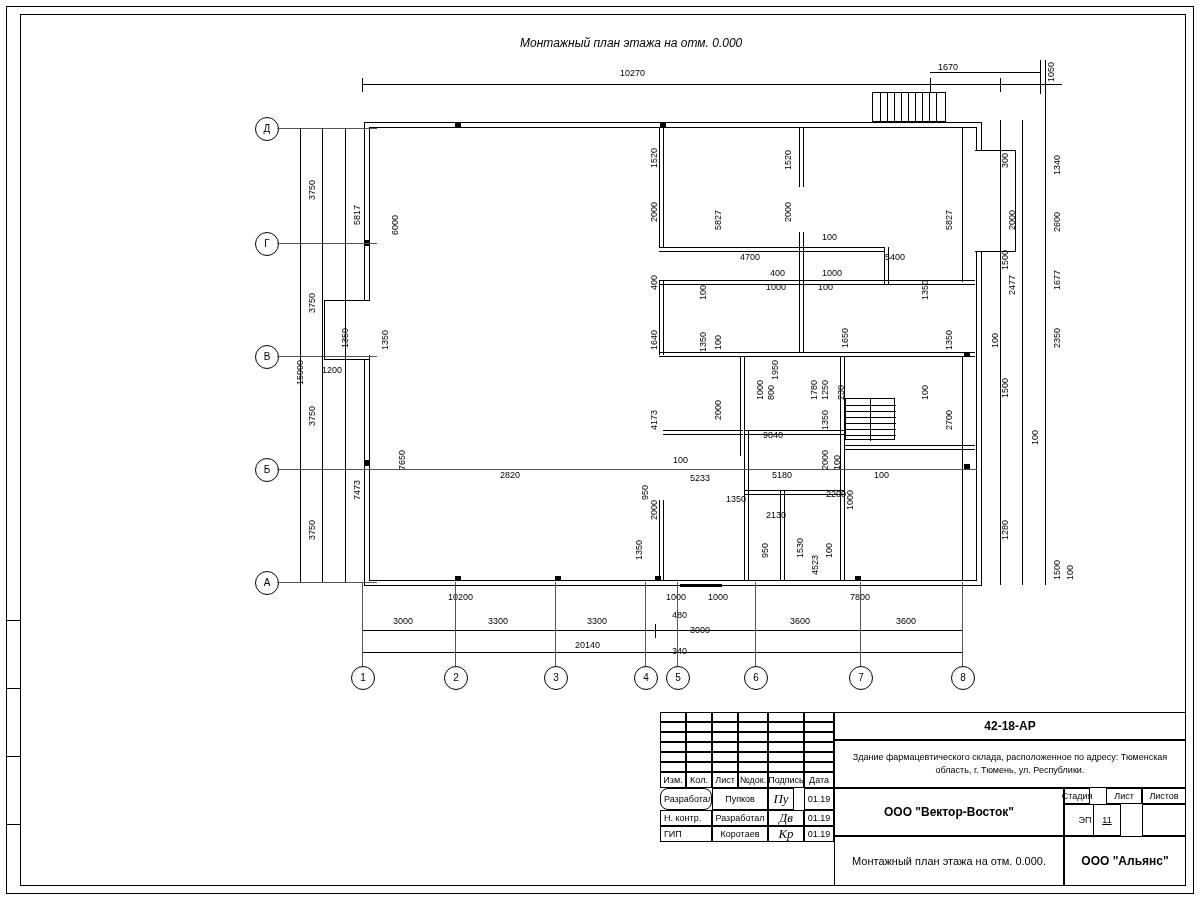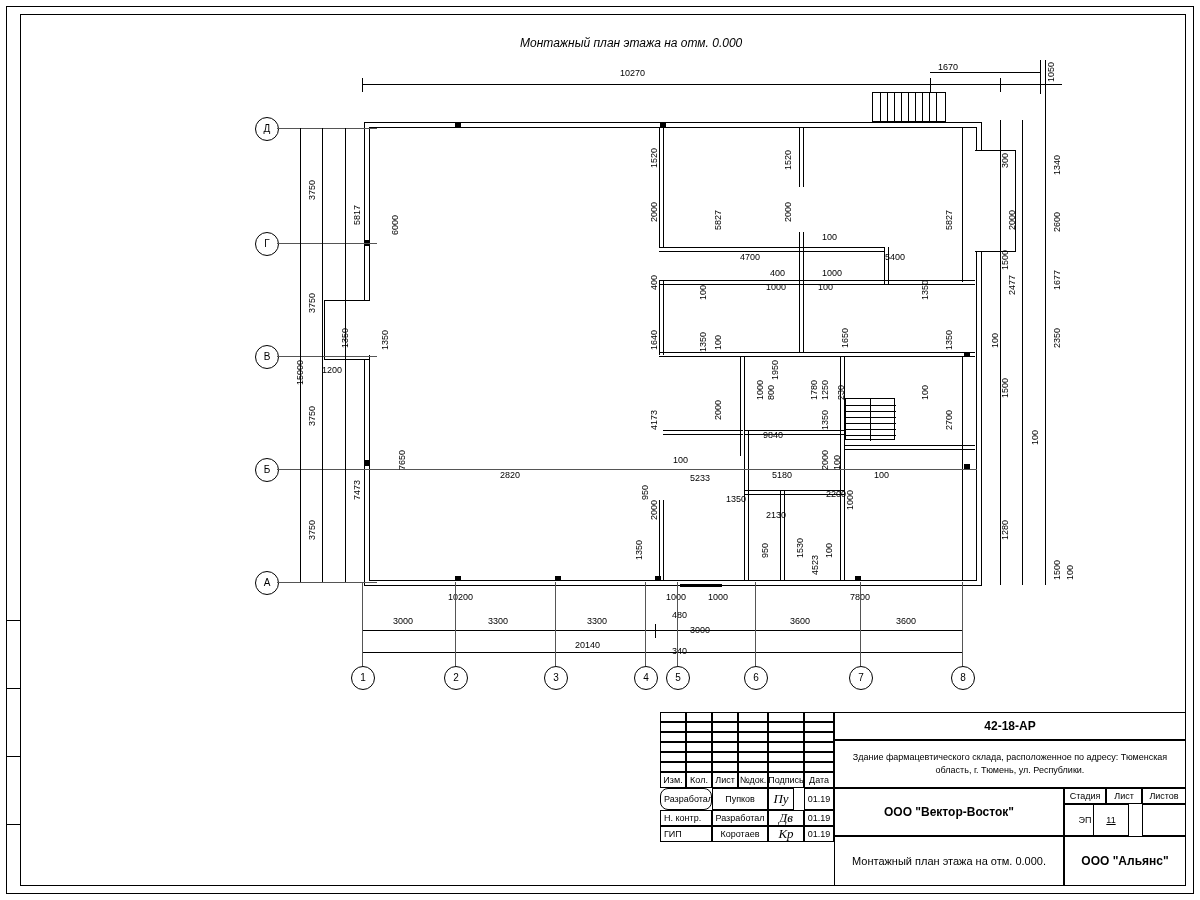--- a/index.html
+++ b/index.html
@@ -337,24 +337,24 @@
 
     <div class="tb l" style="left:0;top:114px;width:52px;height:16px;">ГИП</div>
     <div class="tb" style="left:52px;top:114px;width:56px;height:16px;">Коротаев</div>
     <div class="tb sig" style="left:108px;top:114px;width:36px;height:16px;">Кр</div>
     <div class="tb" style="left:144px;top:114px;width:30px;height:16px;">01.19</div>
 
     <div class="tb" style="left:174px;top:0;width:352px;height:28px;font-size:12px;font-weight:bold;">42-18-АР</div>
     <div class="tb" style="left:174px;top:28px;width:352px;height:48px;font-size:9px;padding:0 6px;line-height:13px;">Здание фармацевтического склада, расположенное по адресу: Тюменская область, г. Тюмень, ул. Республики.</div>
     <div class="tb" style="left:174px;top:76px;width:230px;height:48px;font-size:12px;font-weight:bold;">ООО "Вектор-Восток"</div>
 
-    <div class="tb" style="left:404px;top:76px;width:42px;height:16px;">Стадия</div>
+    <div class="tb" style="left:404px;top:76px;width:26px;height:16px;">Стадия</div>
     <div class="tb" style="left:446px;top:76px;width:36px;height:16px;">Лист</div>
     <div class="tb" style="left:482px;top:76px;width:44px;height:16px;">Листов</div>
     <div class="tb" style="left:404px;top:92px;width:42px;height:32px;">ЭП</div>
-    <div class="tb" style="left:433px;top:92px;width:36px;height:32px;text-decoration:underline;">11</div>
+    <div class="tb" style="left:433px;top:92px;width:28px;height:32px;text-decoration:underline;">11</div>
     <div class="tb" style="left:482px;top:92px;width:44px;height:32px;"></div>
 
     <div class="tb" style="left:174px;top:124px;width:230px;height:50px;font-size:11px;padding:0 6px;line-height:14px;">Монтажный план этажа на отм. 0.000.</div>
     <div class="tb" style="left:404px;top:124px;width:122px;height:50px;font-size:12px;font-weight:bold;">ООО "Альянс"</div>
   </div>
 
 </div>
 
 </body></html>

